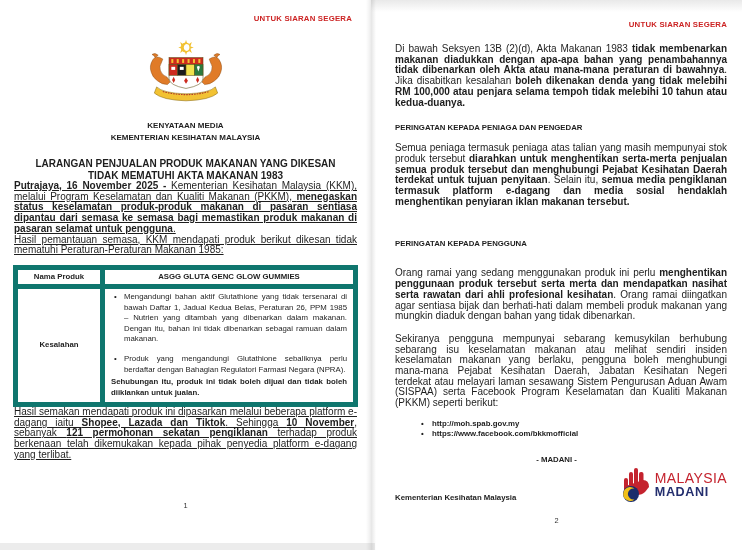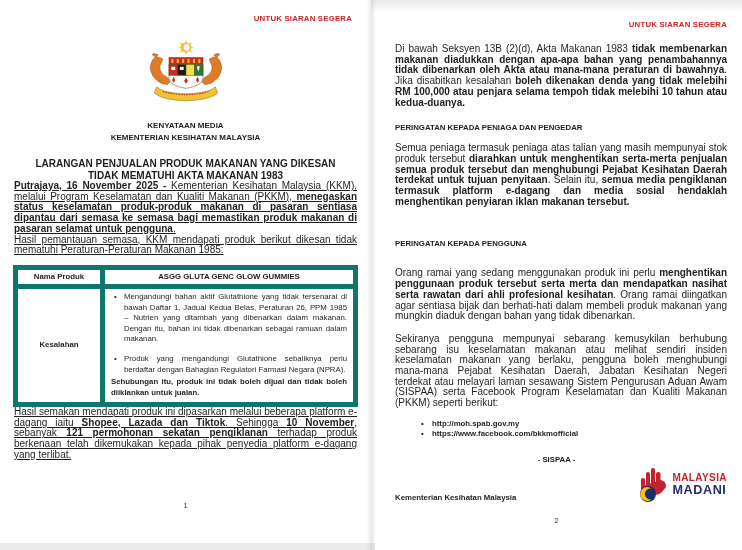--- a/index.html
+++ b/index.html
@@ -79,21 +79,21 @@
 
   .tamat { text-align: center; font-weight: bold; font-size: 7.8px; margin-top: 16px; }
   .signoff { font-weight: bold; font-size: 7.8px; margin: 29px 15px 0 24px; }
 
   .pagenum { position: absolute; left: 0; width: 100%; text-align: center; font-size: 7.4px; color: #333; }
   #page1 .pagenum { top: 501px; }
   #page2 .pagenum { top: 516px; }
 
   .madani { position: absolute; right: 15px; top: 466px; display: flex; align-items: center; gap: 4px; }
   .madani .mtext { display: flex; flex-direction: column; line-height: 1; }
-  .madani .m1 { font-weight: bold; font-size: 10px; letter-spacing: .4px; }
+  .madani .m1 { font-weight: normal; font-size: 14px; letter-spacing: .4px; }
   .madani .m2 { font-weight: bold; font-size: 12.6px; letter-spacing: .6px; margin-top: 1px; }
 </style>
 </head>
 <body>
 
 <div>
 
   <section class="page" id="page1">
     <div class="banner" style="color:#cc2424;">UNTUK SIARAN SEGERA</div>
 
@@ -198,21 +198,21 @@
 
     <div class="subhead" id="p2-head2">PERINGATAN KEPADA PENGGUNA</div>
     <p class="body" id="p2-para3">Orang ramai yang sedang menggunakan produk ini perlu <b>menghentikan penggunaan produk tersebut serta merta dan mendapatkan nasihat serta rawatan dari ahli profesional kesihatan</b>. Orang ramai diingatkan agar sentiasa bijak dan berhati-hati dalam membeli produk makanan yang mungkin diaduk dengan bahan yang tidak dibenarkan.</p>
     <p class="body" id="p2-para4">Sekiranya pengguna mempunyai sebarang kemusykilan berhubung sebarang isu keselamatan makanan atau melihat sendiri insiden keselamatan makanan yang berlaku, pengguna boleh menghubungi mana-mana Pejabat Kesihatan Daerah, Jabatan Kesihatan Negeri terdekat atau melayari laman sesawang Sistem Pengurusan Aduan Awam (SISPAA) serta Facebook Program Keselamatan dan Kualiti Makanan (PKKM) seperti berikut:</p>
 
     <ul class="links">
       <li><b>http://moh.spab.gov.my</b></li>
       <li><b>https://www.facebook.com/bkkmofficial</b></li>
     </ul>
 
-    <div class="tamat">- SISPAA -</div>
+    <div class="tamat">- MADANI -</div>
     <div class="signoff">Kementerian Kesihatan Malaysia</div>
 
     <div class="madani">
       <svg width="30" height="38" viewBox="0 0 30 38" aria-hidden="true">
         <g fill="#c4232e">
           <rect x="3" y="12" width="4" height="14" rx="2"></rect>
           <rect x="8" y="6" width="4" height="20" rx="2"></rect>
           <rect x="13" y="2" width="4" height="24" rx="2"></rect>
           <rect x="18" y="6" width="4.5" height="20" rx="2"></rect>
           <path d="M22 14 q6 0 6 7 l-4 5 q-3 3 -8 3 l-8 -2 q-3 -3 -3 -7 z"></path>

